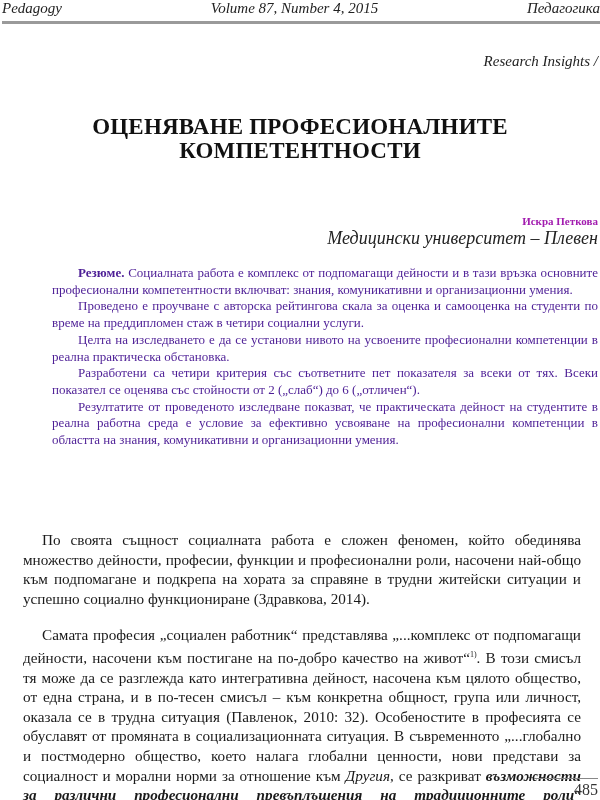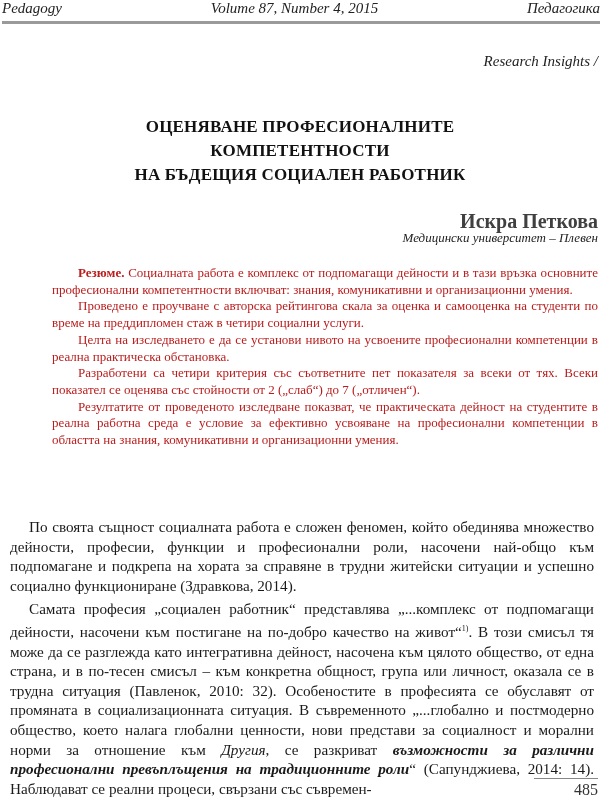--- a/index.html
+++ b/index.html
@@ -1,30 +1,30 @@
 <!DOCTYPE html>
 <html><head>
   <meta charset="utf-8">
   <style>
     html, body { margin: 0; padding: 0; background: #ffffff; }
     body { width: 600px; height: 800px; overflow: hidden; position: relative; color: #1a1a1a; font-family: "Liberation Serif", "DejaVu Serif", serif; }
     .running-head { position: absolute; left: 2px; right: 0; top: 0; height: 16px; display: flex; justify-content: space-between; align-items: center; font-style: italic; font-size: 15px; color: #222; }
     .running-head span { white-space: nowrap; }
     .head-rule { position: absolute; left: 2px; right: 0; top: 21px; height: 3px; background: #9a9a9a; }
     .section-label { position: absolute; right: 2px; top: 44px; font-style: italic; font-size: 15px; line-height: 18px; color: #222; margin-top: 8px; }
-    .title { position: absolute; left: 20px; right: 20px; top: 115px; text-align: center; font-weight: bold; font-size: 17px; line-height: 24px; letter-spacing: 0.2px; color: #111; }
+    .title { position: absolute; left: 20px; right: 20px; top: 115px; text-align: center; font-weight: bold; font-size: 23px; line-height: 24px; letter-spacing: 0.2px; color: #111; }
     .author { position: absolute; right: 2px; top: 212px; text-align: right; }
-    .author-name { font-weight: bold; font-size: 20px; line-height: 18px; color: #404040; }
-    .author-aff { font-style: italic; font-size: 13px; line-height: 16px; color: #222; }
-    .abstract { position: absolute; left: 52px; right: 2px; top: 265px; font-size: 13px; line-height: 16.7px; text-align: justify; color: #b91c1c; }
+    .author-name { font-weight: bold; font-size: 11px; line-height: 18px; color: #a21caf; }
+    .author-aff { font-style: italic; font-size: 18px; line-height: 16px; color: #222; }
+    .abstract { position: absolute; left: 52px; right: 2px; top: 265px; font-size: 13px; line-height: 16.7px; text-align: justify; color: #4c1d95; }
     .abstract p { margin: 0; text-indent: 26px; }
     .abstract .lead { font-weight: bold; }
     .abstract .kw-label { font-style: italic; }
     .body-text { position: absolute; left: 6px; right: 2px; top: 513px; font-size: 15.2px; line-height: 19.6px; text-align: justify; color: #1a1a1a; }
-    .body-text p { margin: 4px; text-indent: 19px; }
+    .body-text p { margin: 17px; text-indent: 19px; }
     .body-text i { }
     .body-text b i, .body-text .bi { font-weight: bold; font-style: italic; }
     .foot-rule { position: absolute; right: 2px; top: 778px; width: 64px; height: 1px; background: #888; }
     .page-number { position: absolute; right: 2px; top: 781px; font-size: 16px; color: #333; }
     sup { font-size: 8px; }
   </style>
 </head>
 <body>
 
 <div class="running-head">
@@ -34,33 +34,32 @@
 </div>
 <div class="head-rule"></div>
 
 <div class="section-label">
   <div>Research Insights /</div>
 </div>
 
 <div class="title">
   <div>ОЦЕНЯВАНЕ ПРОФЕСИОНАЛНИТЕ</div>
   <div>КОМПЕТЕНТНОСТИ</div>
-  <div>НА БЪДЕЩИЯ СОЦИАЛЕН РАБОТНИК</div>
 </div>
 
 <div class="author">
   <div class="author-name">Искра Петкова</div>
   <div class="author-aff">Медицински университет – Плевен</div>
 </div>
 
 <div class="abstract">
   <p><span class="lead">Резюме.</span><span> Социалната работа е комплекс от подпомагащи дейности и в тази връзка основните професионални компетентности включват: знания, комуникативни и организационни умения.</span></p>
   <p>Проведено е проучване с авторска рейтингова скала за оценка и самооценка на студенти по време на преддипломен стаж в четири социални услуги.</p>
   <p>Целта на изследването е да се установи нивото на усвоените професионални компетенции в реална практическа обстановка.</p>
-  <p>Разработени са четири критерия със съответните пет показателя за всеки от тях. Всеки показател се оценява със стойности от 2 („слаб“) до 7 („отличен“).</p>
+  <p>Разработени са четири критерия със съответните пет показателя за всеки от тях. Всеки показател се оценява със стойности от 2 („слаб“) до 6 („отличен“).</p>
   <p>Резултатите от проведеното изследване показват, че практическата дейност на студентите в реална работна среда е условие за ефективно усвояване на професионални компетенции в областта на знания, комуникативни и организационни умения.</p>
 </div>
 
 <div class="body-text">
   <p>По своята същност социалната работа е сложен феномен, който обединява множество дейности, професии, функции и професионални роли, насочени най-общо към подпомагане и подкрепа на хората за справяне в трудни житейски ситуации и успешно социално функциониране (Здравкова, 2014).</p>
   <p><span>Самата професия „социален работник“ представлява „...комплекс от подпомагащи дейности, насочени към постигане на по-добро качество на живот“</span><sup>1)</sup><span>. В този смисъл тя може да се разглежда като интегративна дейност, насочена към цялото общество, от една страна, и в по-тесен смисъл – към конкретна общност, група или личност, оказала се в трудна ситуация (Павленок, 2010: 32). Особеностите в професията се обуславят от промяната в социализационната ситуация. В съвременното „...глобално и постмодерно общество, което налага глобални ценности, нови представи за социалност и морални норми за отношение към </span><i>Другия</i><span>, се разкриват </span><span class="bi">възможности за различни професионални превъплъщения на традиционните роли</span><span>“ (Сапунджиева, 2014: 14). Наблюдават се реални процеси, свързани със съвремен-</span></p>
 </div>
 
 <div class="foot-rule"></div>
 <div class="page-number">485</div>

